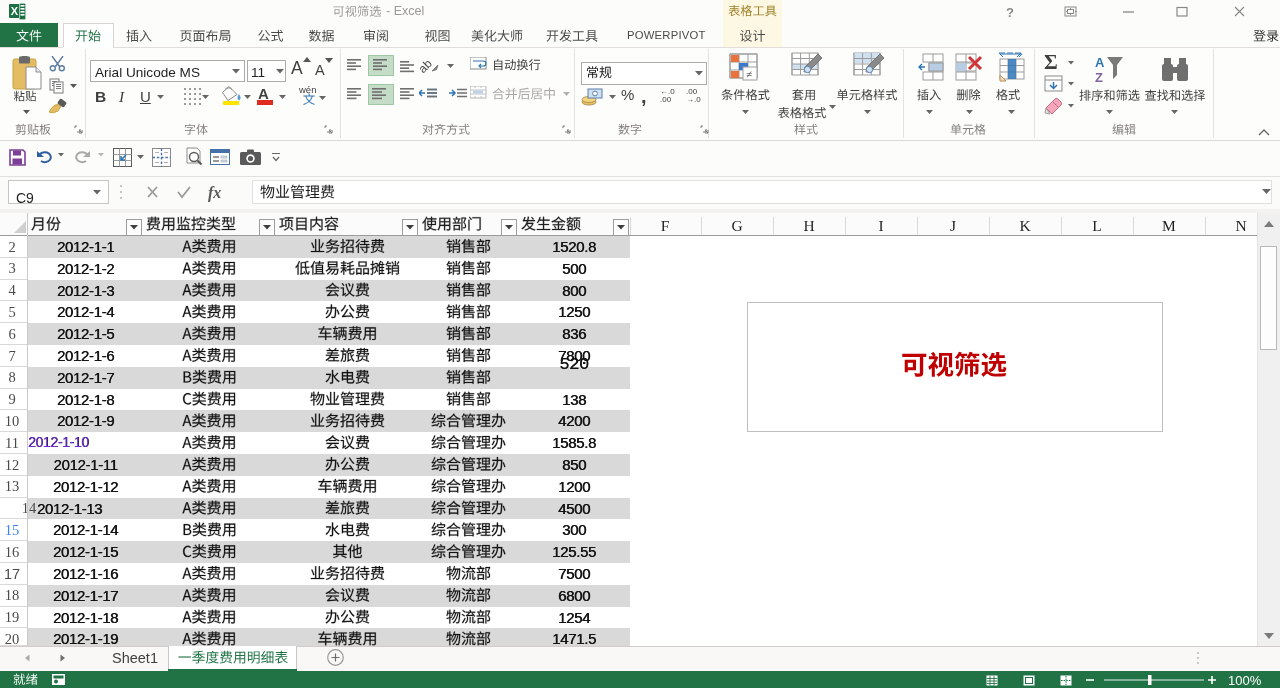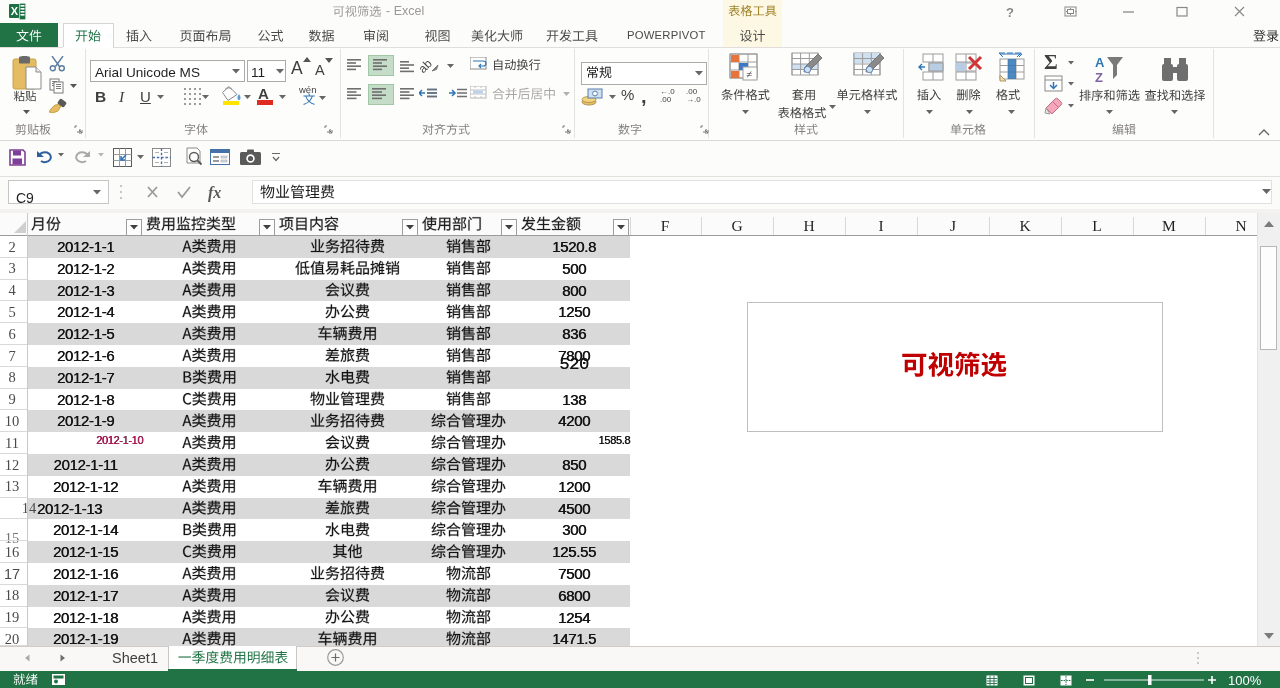--- a/index.html
+++ b/index.html
@@ -496,37 +496,37 @@
 <div style="position:absolute;left:0px;top:409.4px;width:27px;height:1px;background:#d9d9d9;"></div>
 <div style="position:absolute;left:28px;top:390.5px;width:115px;height:17px;font-size:15px;color:#141414;font-family:Liberation Sans,sans-serif;text-align:center;letter-spacing:-0.35px;text-shadow:0.4px 0 0 #141414;">2012-1-8</div>
 <div style="position:absolute;left:518px;top:390.5px;width:112px;height:17px;font-size:15px;color:#141414;font-family:Liberation Sans,sans-serif;text-align:center;letter-spacing:-0.35px;text-shadow:0.4px 0 0 #141414;">138</div>
 <div style="position:absolute;left:28px;top:410.4px;width:602px;height:21.8px;background:#d9d9d9;"></div>
 <div style="position:absolute;left:0px;top:412.9px;width:24px;height:17px;font-size:14.5px;color:#4a4a4a;font-family:Liberation Serif,serif;text-align:center;">10</div>
 <div style="position:absolute;left:0px;top:431.2px;width:27px;height:1px;background:#d9d9d9;"></div>
 <div style="position:absolute;left:28px;top:412.3px;width:115px;height:17px;font-size:15px;color:#141414;font-family:Liberation Sans,sans-serif;text-align:center;letter-spacing:-0.35px;text-shadow:0.4px 0 0 #141414;">2012-1-9</div>
 <div style="position:absolute;left:518px;top:412.3px;width:112px;height:17px;font-size:15px;color:#141414;font-family:Liberation Sans,sans-serif;text-align:center;letter-spacing:-0.35px;text-shadow:0.4px 0 0 #141414;">4200</div>
 <div style="position:absolute;left:0px;top:434.7px;width:24px;height:17px;font-size:14.5px;color:#4a4a4a;font-family:Liberation Serif,serif;text-align:center;">11</div>
 <div style="position:absolute;left:0px;top:453px;width:27px;height:1px;background:#d9d9d9;"></div>
-<div style="position:absolute;left:28px;top:434.1px;width:115px;height:17px;font-size:11px;color:#be185d;font-family:Liberation Sans,sans-serif;text-align:right;letter-spacing:-0.35px;text-shadow:0.4px 0 0 #141414;">2012-1-10</div>
-<div style="position:absolute;left:518px;top:434.1px;width:112px;height:17px;font-size:11px;color:#141414;font-family:Liberation Sans,sans-serif;text-align:right;letter-spacing:-0.35px;text-shadow:0.4px 0 0 #141414;">1585.8</div>
+<div style="position:absolute;left:28px;top:434.1px;width:115px;height:17px;font-size:14px;color:#6d28d9;font-family:Liberation Sans,sans-serif;text-align:left;letter-spacing:-0.35px;text-shadow:0.4px 0 0 #141414;">2012-1-10</div>
+<div style="position:absolute;left:518px;top:434.1px;width:112px;height:17px;font-size:15px;color:#141414;font-family:Liberation Sans,sans-serif;text-align:center;letter-spacing:-0.35px;text-shadow:0.4px 0 0 #141414;">1585.8</div>
 <div style="position:absolute;left:28px;top:454px;width:602px;height:21.8px;background:#d9d9d9;"></div>
 <div style="position:absolute;left:0px;top:456.5px;width:24px;height:17px;font-size:14.5px;color:#4a4a4a;font-family:Liberation Serif,serif;text-align:center;">12</div>
 <div style="position:absolute;left:0px;top:474.8px;width:27px;height:1px;background:#d9d9d9;"></div>
 <div style="position:absolute;left:28px;top:455.9px;width:115px;height:17px;font-size:15px;color:#141414;font-family:Liberation Sans,sans-serif;text-align:center;letter-spacing:-0.35px;text-shadow:0.4px 0 0 #141414;">2012-1-11</div>
 <div style="position:absolute;left:518px;top:455.9px;width:112px;height:17px;font-size:15px;color:#141414;font-family:Liberation Sans,sans-serif;text-align:center;letter-spacing:-0.35px;text-shadow:0.4px 0 0 #141414;">850</div>
 <div style="position:absolute;left:0px;top:478.3px;width:24px;height:17px;font-size:14.5px;color:#4a4a4a;font-family:Liberation Serif,serif;text-align:center;">13</div>
 <div style="position:absolute;left:0px;top:496.6px;width:27px;height:1px;background:#d9d9d9;"></div>
 <div style="position:absolute;left:28px;top:477.7px;width:115px;height:17px;font-size:15px;color:#141414;font-family:Liberation Sans,sans-serif;text-align:center;letter-spacing:-0.35px;text-shadow:0.4px 0 0 #141414;">2012-1-12</div>
 <div style="position:absolute;left:518px;top:477.7px;width:112px;height:17px;font-size:15px;color:#141414;font-family:Liberation Sans,sans-serif;text-align:center;letter-spacing:-0.35px;text-shadow:0.4px 0 0 #141414;">1200</div>
 <div style="position:absolute;left:28px;top:497.6px;width:602px;height:21.8px;background:#d9d9d9;"></div>
 <div style="position:absolute;left:17px;top:500.1px;width:24px;height:17px;font-size:14.5px;color:#4a4a4a;font-family:Liberation Serif,serif;text-align:center;">14</div>
 <div style="position:absolute;left:0px;top:518.4px;width:27px;height:1px;background:#d9d9d9;"></div>
 <div style="position:absolute;left:12px;top:499.5px;width:115px;height:17px;font-size:15px;color:#141414;font-family:Liberation Sans,sans-serif;text-align:center;letter-spacing:-0.35px;text-shadow:0.4px 0 0 #141414;">2012-1-13</div>
 <div style="position:absolute;left:518px;top:499.5px;width:112px;height:17px;font-size:15px;color:#141414;font-family:Liberation Sans,sans-serif;text-align:center;letter-spacing:-0.35px;text-shadow:0.4px 0 0 #141414;">4500</div>
-<div style="position:absolute;left:0px;top:521.9px;width:24px;height:17px;font-size:14.5px;color:#737373;font-family:Liberation Serif,serif;text-align:center;margin-top:8px;">15</div>
+<div style="position:absolute;left:0px;top:521.9px;width:24px;height:17px;font-size:14.5px;color:#3b82f6;font-family:Liberation Serif,serif;text-align:center;">15</div>
 <div style="position:absolute;left:0px;top:540.2px;width:27px;height:1px;background:#d9d9d9;"></div>
 <div style="position:absolute;left:28px;top:521.3px;width:115px;height:17px;font-size:15px;color:#141414;font-family:Liberation Sans,sans-serif;text-align:center;letter-spacing:-0.35px;text-shadow:0.4px 0 0 #141414;">2012-1-14</div>
 <div style="position:absolute;left:518px;top:521.3px;width:112px;height:17px;font-size:15px;color:#141414;font-family:Liberation Sans,sans-serif;text-align:center;letter-spacing:-0.35px;text-shadow:0.4px 0 0 #141414;">300</div>
 <div style="position:absolute;left:28px;top:541.2px;width:602px;height:21.8px;background:#d9d9d9;"></div>
 <div style="position:absolute;left:0px;top:543.7px;width:24px;height:17px;font-size:14.5px;color:#4a4a4a;font-family:Liberation Serif,serif;text-align:center;">16</div>
 <div style="position:absolute;left:0px;top:562px;width:27px;height:1px;background:#d9d9d9;"></div>
 <div style="position:absolute;left:28px;top:543.1px;width:115px;height:17px;font-size:15px;color:#141414;font-family:Liberation Sans,sans-serif;text-align:center;letter-spacing:-0.35px;text-shadow:0.4px 0 0 #141414;">2012-1-15</div>
 <div style="position:absolute;left:518px;top:543.1px;width:112px;height:17px;font-size:15px;color:#141414;font-family:Liberation Sans,sans-serif;text-align:center;letter-spacing:-0.35px;text-shadow:0.4px 0 0 #141414;">125.55</div>
 <div style="position:absolute;left:0px;top:565.5px;width:24px;height:17px;font-size:14.5px;color:#4a4a4a;font-family:Liberation Sans, sans-serif;text-align:center;">17</div>
 <div style="position:absolute;left:0px;top:583.8px;width:27px;height:1px;background:#d9d9d9;"></div>

